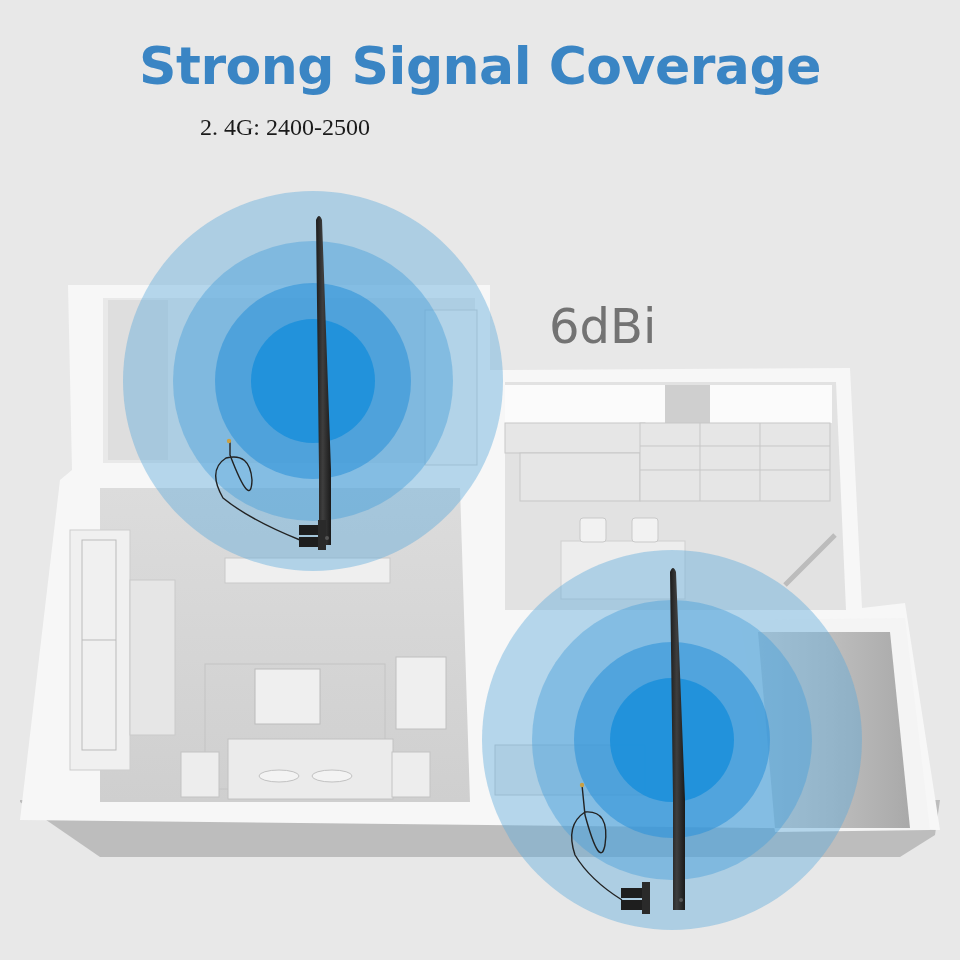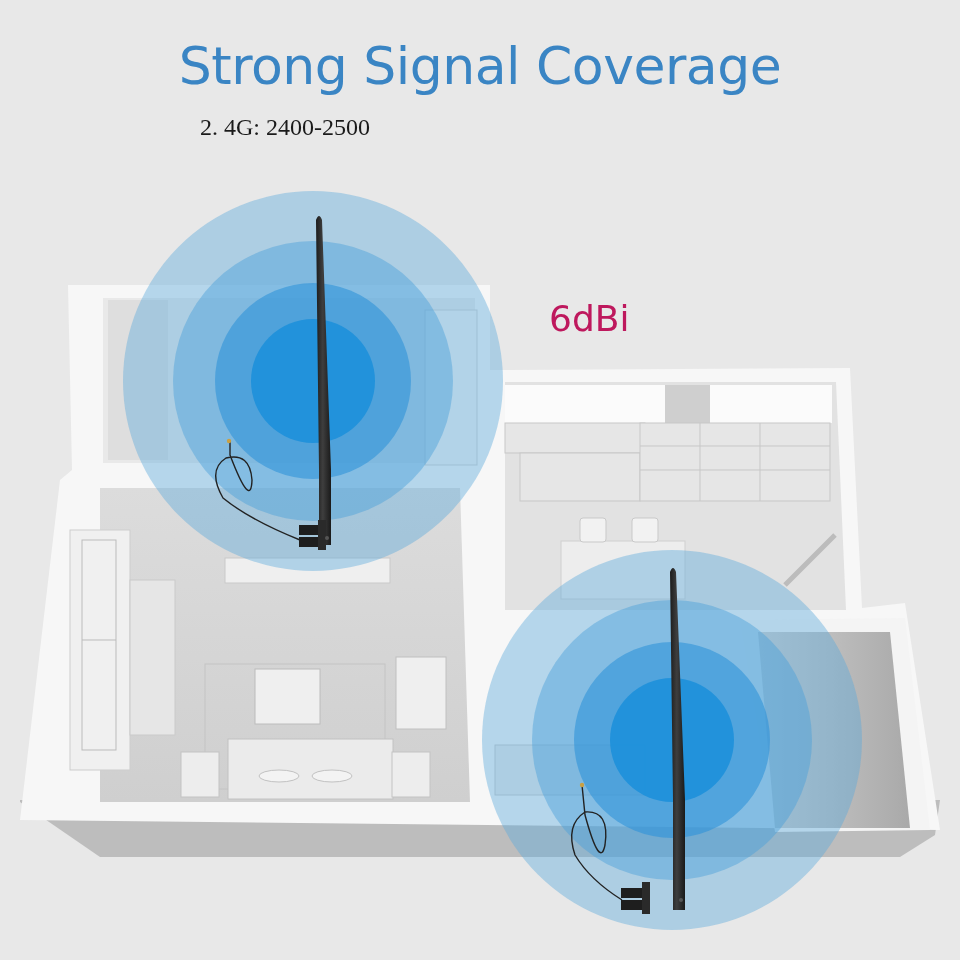--- a/index.html
+++ b/index.html
@@ -1,20 +1,20 @@
 <!DOCTYPE html>
 <html><head>
 <meta charset="utf-8">
 <style>
   html, body { margin:0; padding:0; }
   body { width:960px; height:960px; overflow:hidden; background:#e8e8e8; position:relative; font-family:"Liberation Sans", sans-serif; }
   .stage { position:absolute; left:0; top:0; width:960px; height:960px; }
-  .title { position:absolute; left:0; width:960px; top:36px; text-align:center; font-family:"DejaVu Sans", sans-serif; font-weight:normal; font-size:52px; color:#3a85c4; letter-spacing:-0.5px; }
+  .title { position:absolute; left:0; width:960px; top:36px; text-align:center; font-family:"DejaVu Sans", sans-serif; font-weight:bold; font-size:52px; color:#3a85c4; letter-spacing:-0.5px; }
   .freq { position:absolute; left:200px; top:114px; font-family:Liberation Serif, serif; font-size:24px; color:#1a1a1a; }
-  .gain { position:absolute; left:549px; top:298px; font-family:"DejaVu Sans", sans-serif; font-size:36px; color:#be185d; }
+  .gain { position:absolute; left:549px; top:298px; font-family:"DejaVu Sans", sans-serif; font-size:48px; color:#737373; }
   svg { position:absolute; left:0; top:0; }
 </style>
 </head>
 <body>
 
 <div class="stage">
 
   <svg width="960" height="960" viewBox="0 0 960 960">
     <defs>
       <linearGradient id="floorG" x1="0" y1="0" x2="0" y2="1">

